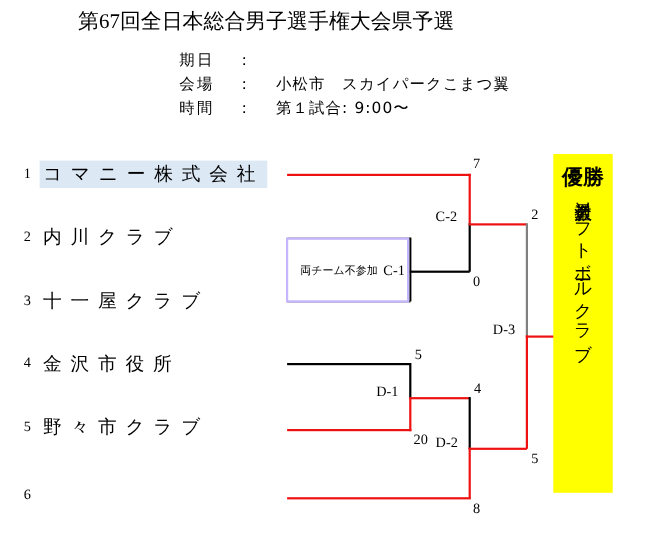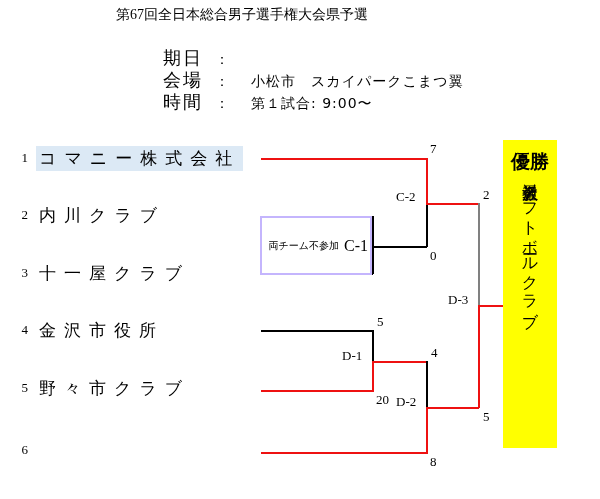--- a/index.html
+++ b/index.html
@@ -11,26 +11,26 @@
     overflow:hidden;
     position:relative;
   }
   #root{position:relative;width:600px;height:499px;}
 
   
   .title{
     position:absolute;left:0;top:6px;width:484px;
     text-align:center;
     font-family:"Liberation Serif","DejaVu Serif",serif;
-    font-size:14px;letter-spacing:0px;white-space:nowrap;
+    font-size:19px;letter-spacing:0px;white-space:nowrap;
   }
   .info{position:absolute;left:163px;top:46px;}
   .info-row{display:flex;align-items:baseline;height:22px;white-space:nowrap;}
   .info-label{
-    width:52px;font-size:18px;
+    width:52px;font-size:14px;
     font-family:Liberation Sans, sans-serif;
     letter-spacing:2px;
   }
   .info-colon{width:36px;font-size:14px;text-align:left;}
   .info-value{font-size:14px;font-family:"DejaVu Sans","Liberation Sans",sans-serif;letter-spacing:1px;}
 
   
   .team-row{position:absolute;left:0;height:26px;display:flex;align-items:center;}
   .seed{
     width:28px;text-align:right;padding-right:8px;
@@ -71,21 +71,21 @@
     background:#ffffff;border:2px solid #c4b5fd;box-sizing:border-box;
     display:flex;align-items:center;justify-content:flex-end;
     padding-right:2px;
   }
   .forfeit-note{
     font-size:10px;
     font-family:"DejaVu Sans","Liberation Sans",sans-serif;
     white-space:nowrap;margin-right:5px;
   }
   .forfeit-label{
-    font-size:16px;
+    font-size:13px;
     font-family:"Liberation Serif","DejaVu Serif",serif;
   }
 
   
   .champ-box{
     position:absolute;left:503px;top:140px;width:54px;height:308px;
     background:#ffff00;
     display:flex;flex-direction:column;align-items:center;
     box-sizing:border-box;padding-top:12px;
   }

